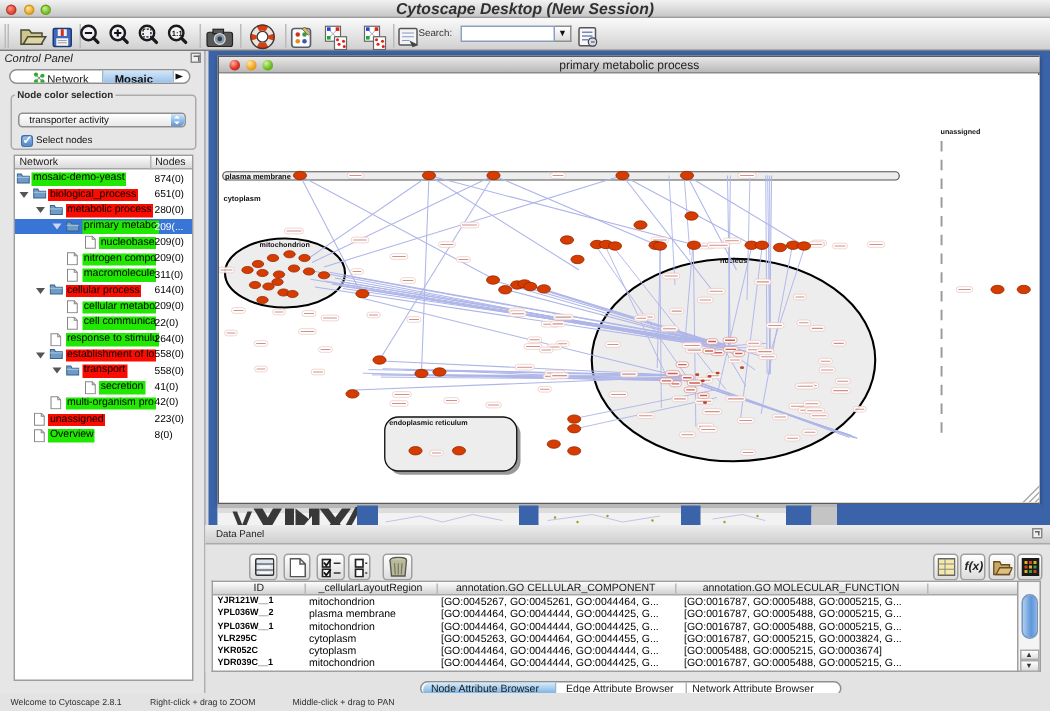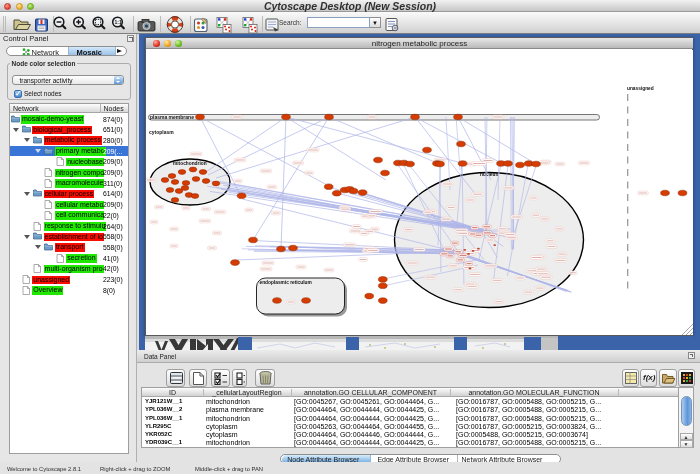--- a/index.html
+++ b/index.html
@@ -22,21 +22,21 @@
   background:linear-gradient(#fafafa,#e2e2e2 60%,#d0d0d0);
   border-bottom:1px solid #7d7d7d; }
 .tsep { position:absolute; top:4px; height:16px; width:1px; background:#bbb; }
 #toolbar svg { position:absolute; top:3.5px; }
 #searchlbl { left:279px; top:7px; font-size:6.5px; color:#333; }
 #searchbox { left:307px; top:5px; width:63px; height:11px; background:#fff; border:1px solid #8aa0be; }
 #searchdrop { left:370px; top:5px; width:11px; height:11px; background:linear-gradient(#fff,#dcdcdc); border:1px solid #909090; border-left:none; font-size:6px; text-align:center; line-height:11px; color:#111; }
 
 
 #cpanel { left:0; top:34px; width:137px; height:428px; background:#e6e6e6; border-right:1px solid #b0b0b0; }
-#cphead { left:0; top:0; width:154px; height:9px; font-size:7.5px; color:#222; }
+#cphead { left:0; top:0; width:154px; height:9px; font-size:7.5px; color:#222;font-style:italic; }
 #cphead span { position:absolute; left:3px; top:0px; }
 #cpfloat { position:absolute; left:127px; top:1px; width:7px; height:7px; border:1px solid #888; background:#f0f0f0; }
 #cpfloat:before { content:""; position:absolute; left:1px; top:1px; width:3px; height:3px; border-top:1px solid #666; border-right:1px solid #666; }
 #cptabs { left:6px; top:11.5px; width:121px; height:10px; background:#fff; border:1px solid #8f8f8f; border-radius:6px; overflow:hidden; font-size:7.5px; }
 #tabnet { position:absolute; left:0; top:0; width:60px; height:10px; color:#222; }
 #tabnet span { position:absolute; left:24.5px; top:1px; }
 #tabnet svg { position:absolute; left:15px; top:1.5px; }
 #tabmosaic { position:absolute; left:60.5px; top:0; width:48px; height:10px; background:linear-gradient(#d3e7f9,#8db9e6); border-left:1px solid #98b6d2; border-right:1px solid #98b6d2; font-weight:bold; color:#111; }
 #tabmosaic span { position:absolute; left:8px; top:1px;text-align:right;}
 #tabarrow { position:absolute; right:4.5px; top:2.5px; width:0; height:0; border-left:5px solid #111; border-top:2.8px solid transparent; border-bottom:2.8px solid transparent; }
@@ -415,21 +415,21 @@
       </div>
   </div>
 </div>
 
 <div class="abs" id="desktop">
   <div id="netwin">
     <div id="nwtitle">
       <div class="slight" id="s1"></div>
         <div class="slight" id="s2"></div>
         <div class="slight" id="s3"></div>
-      <div class="t">nitrogen metabolic process</div>
+      <div class="t">primary metabolic process</div>
     </div>
     <div id="canvas">
       <svg id="net" width="547" height="285" viewBox="0 0 547 285">
           <rect x="2.5" y="64.5" width="451" height="5.5" rx="2.7" fill="#ededed" stroke="#555" stroke-width="0.8"></rect>
           <ellipse cx="44" cy="132" rx="40" ry="23" fill="#ededed" stroke="#000" stroke-width="1.4"></ellipse>
           <ellipse cx="343" cy="190" rx="94.5" ry="67.5" fill="#ededed" stroke="#000" stroke-width="1.4"></ellipse>
           <rect x="113" y="230.5" width="88" height="36" rx="9" fill="#777" fill-opacity="0.75"></rect>
           <rect x="110.5" y="228" width="88" height="36" rx="9" fill="#ededed" stroke="#111" stroke-width="0.9"></rect>
           <line x1="481.7" y1="44" x2="481.7" y2="243.5" stroke="#9a9a9a" stroke-width="1.3" stroke-dasharray="7,5.5"></line>
           <text x="4" y="69" font-size="5" font-weight="bold" fill="#111">plasma membrane</text>

